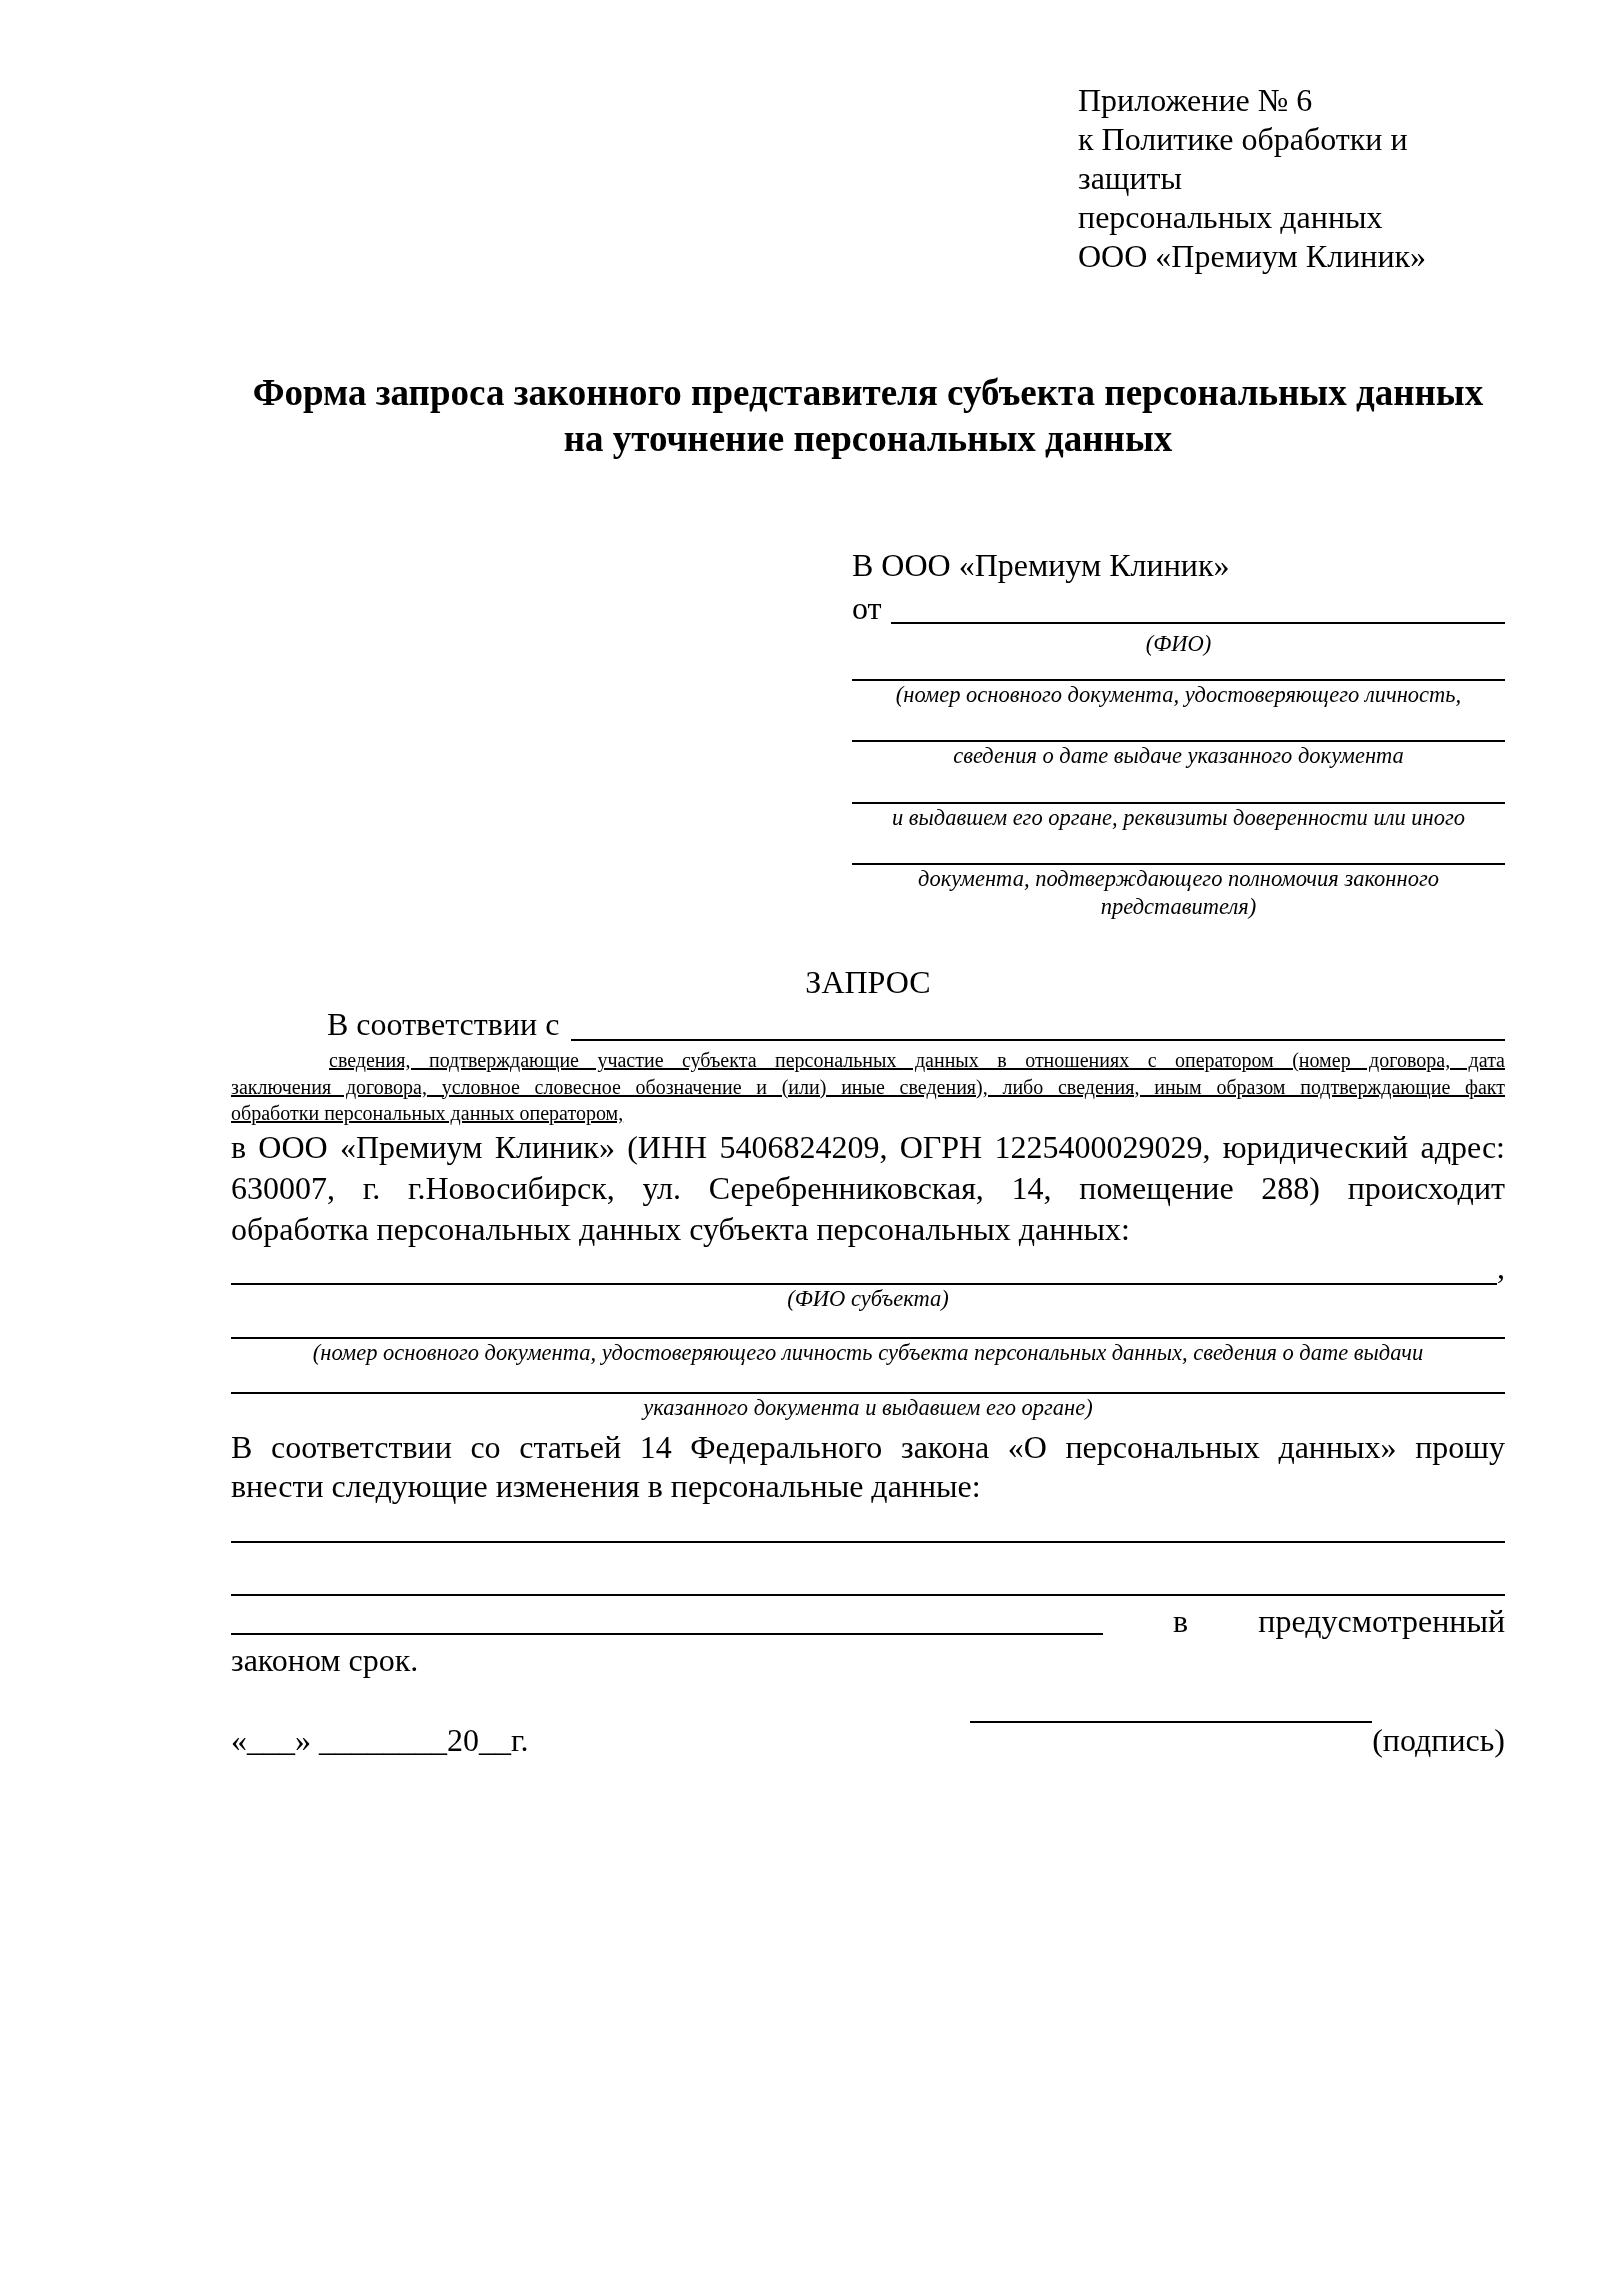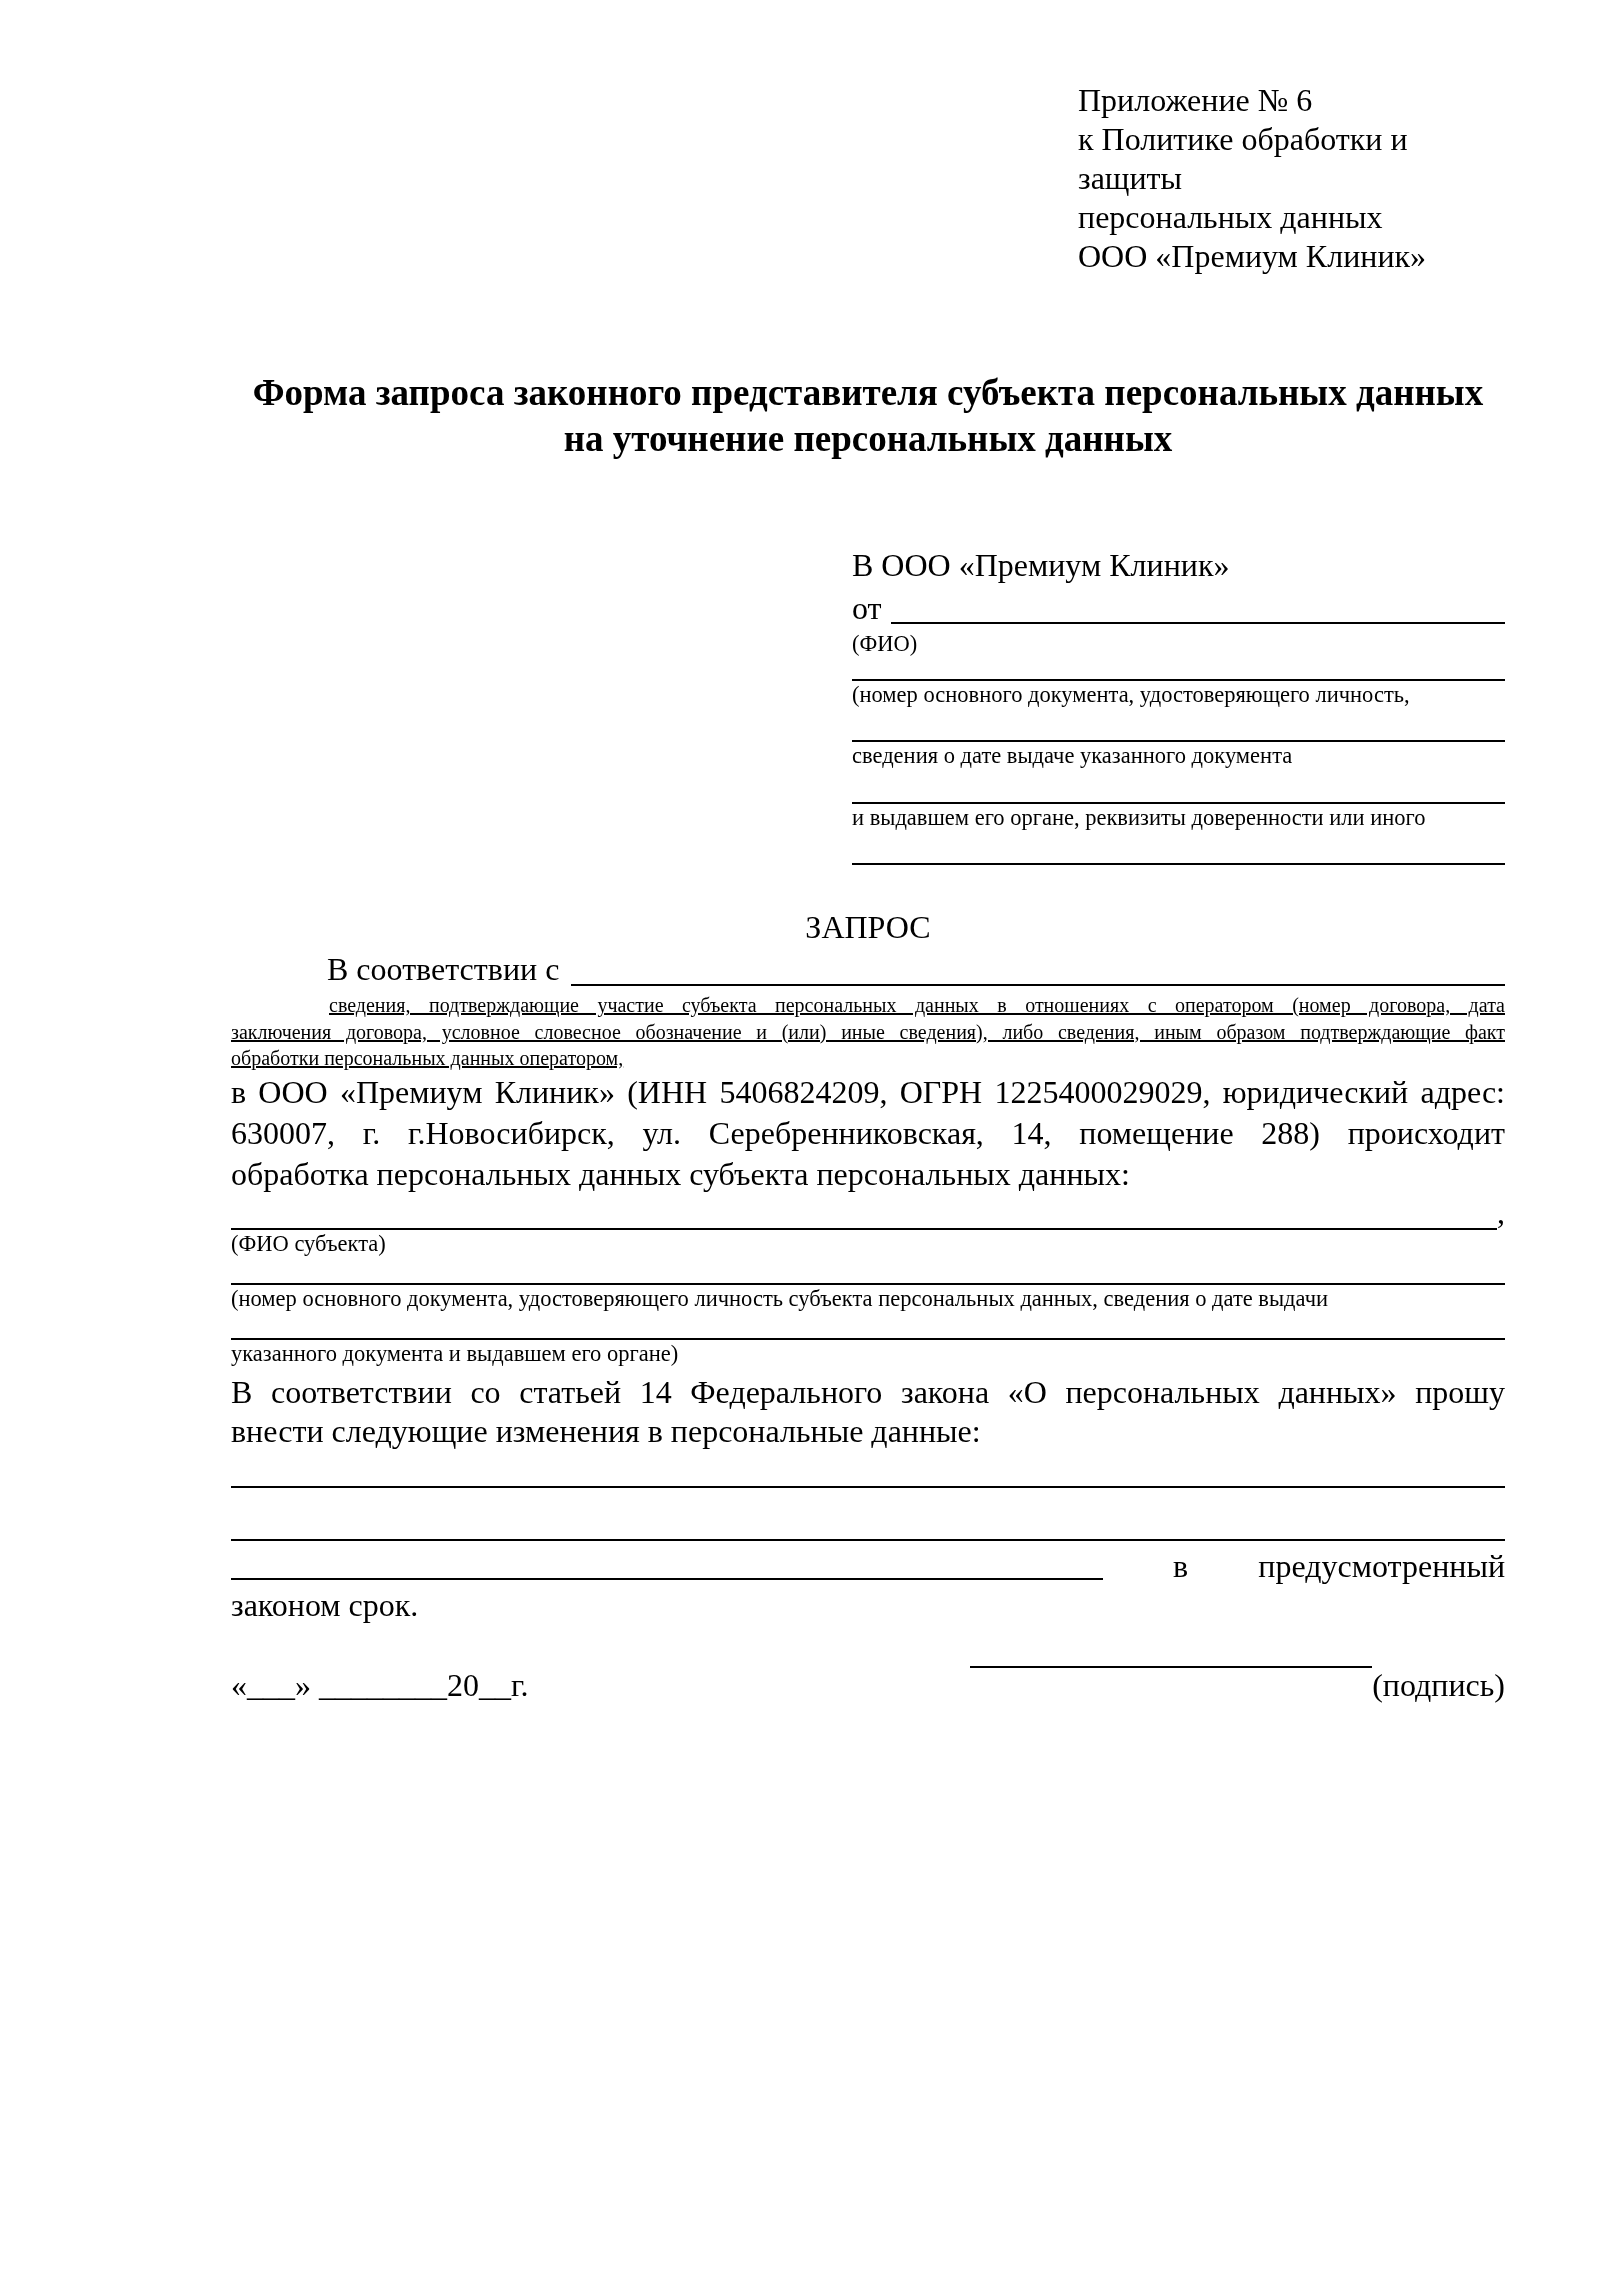--- a/index.html
+++ b/index.html
@@ -49,20 +49,22 @@
   }
   .addr-from .label { margin-right: 9.8px; }
   .rule-fill {
     flex: 1 1 auto;
     border-bottom: 2.9px solid #000;
     margin-bottom: 5.9px;
   }
   .caption {
     font-size: 22.5px;
     line-height: 27.4px;
+    text-align: center;
+    font-style: italic;
   }
   .blank-group .rule {
     height: 32px;
     border-bottom: 2.9px solid #000;
   }
   .blank-group.first .rule { height: 21.6px; }
 
   
   .zapros-heading {
     margin-top: 43px;
@@ -178,20 +180,21 @@
     <div class="blank-group">
       <div class="rule"></div>
       <div class="caption">сведения о дате выдаче указанного документа</div>
     </div>
     <div class="blank-group">
       <div class="rule"></div>
       <div class="caption">и выдавшем его органе, реквизиты доверенности или иного</div>
     </div>
     <div class="blank-group">
       <div class="rule"></div>
+      <div class="caption">документа, подтверждающего полномочия законного представителя)</div>
     </div>
   </div>
 
   <div class="zapros-heading">ЗАПРОС</div>
 
   <div class="intro-line">
     <span class="label">В соответствии с</span>
     <span class="rule-fill"></span>
   </div>
 

